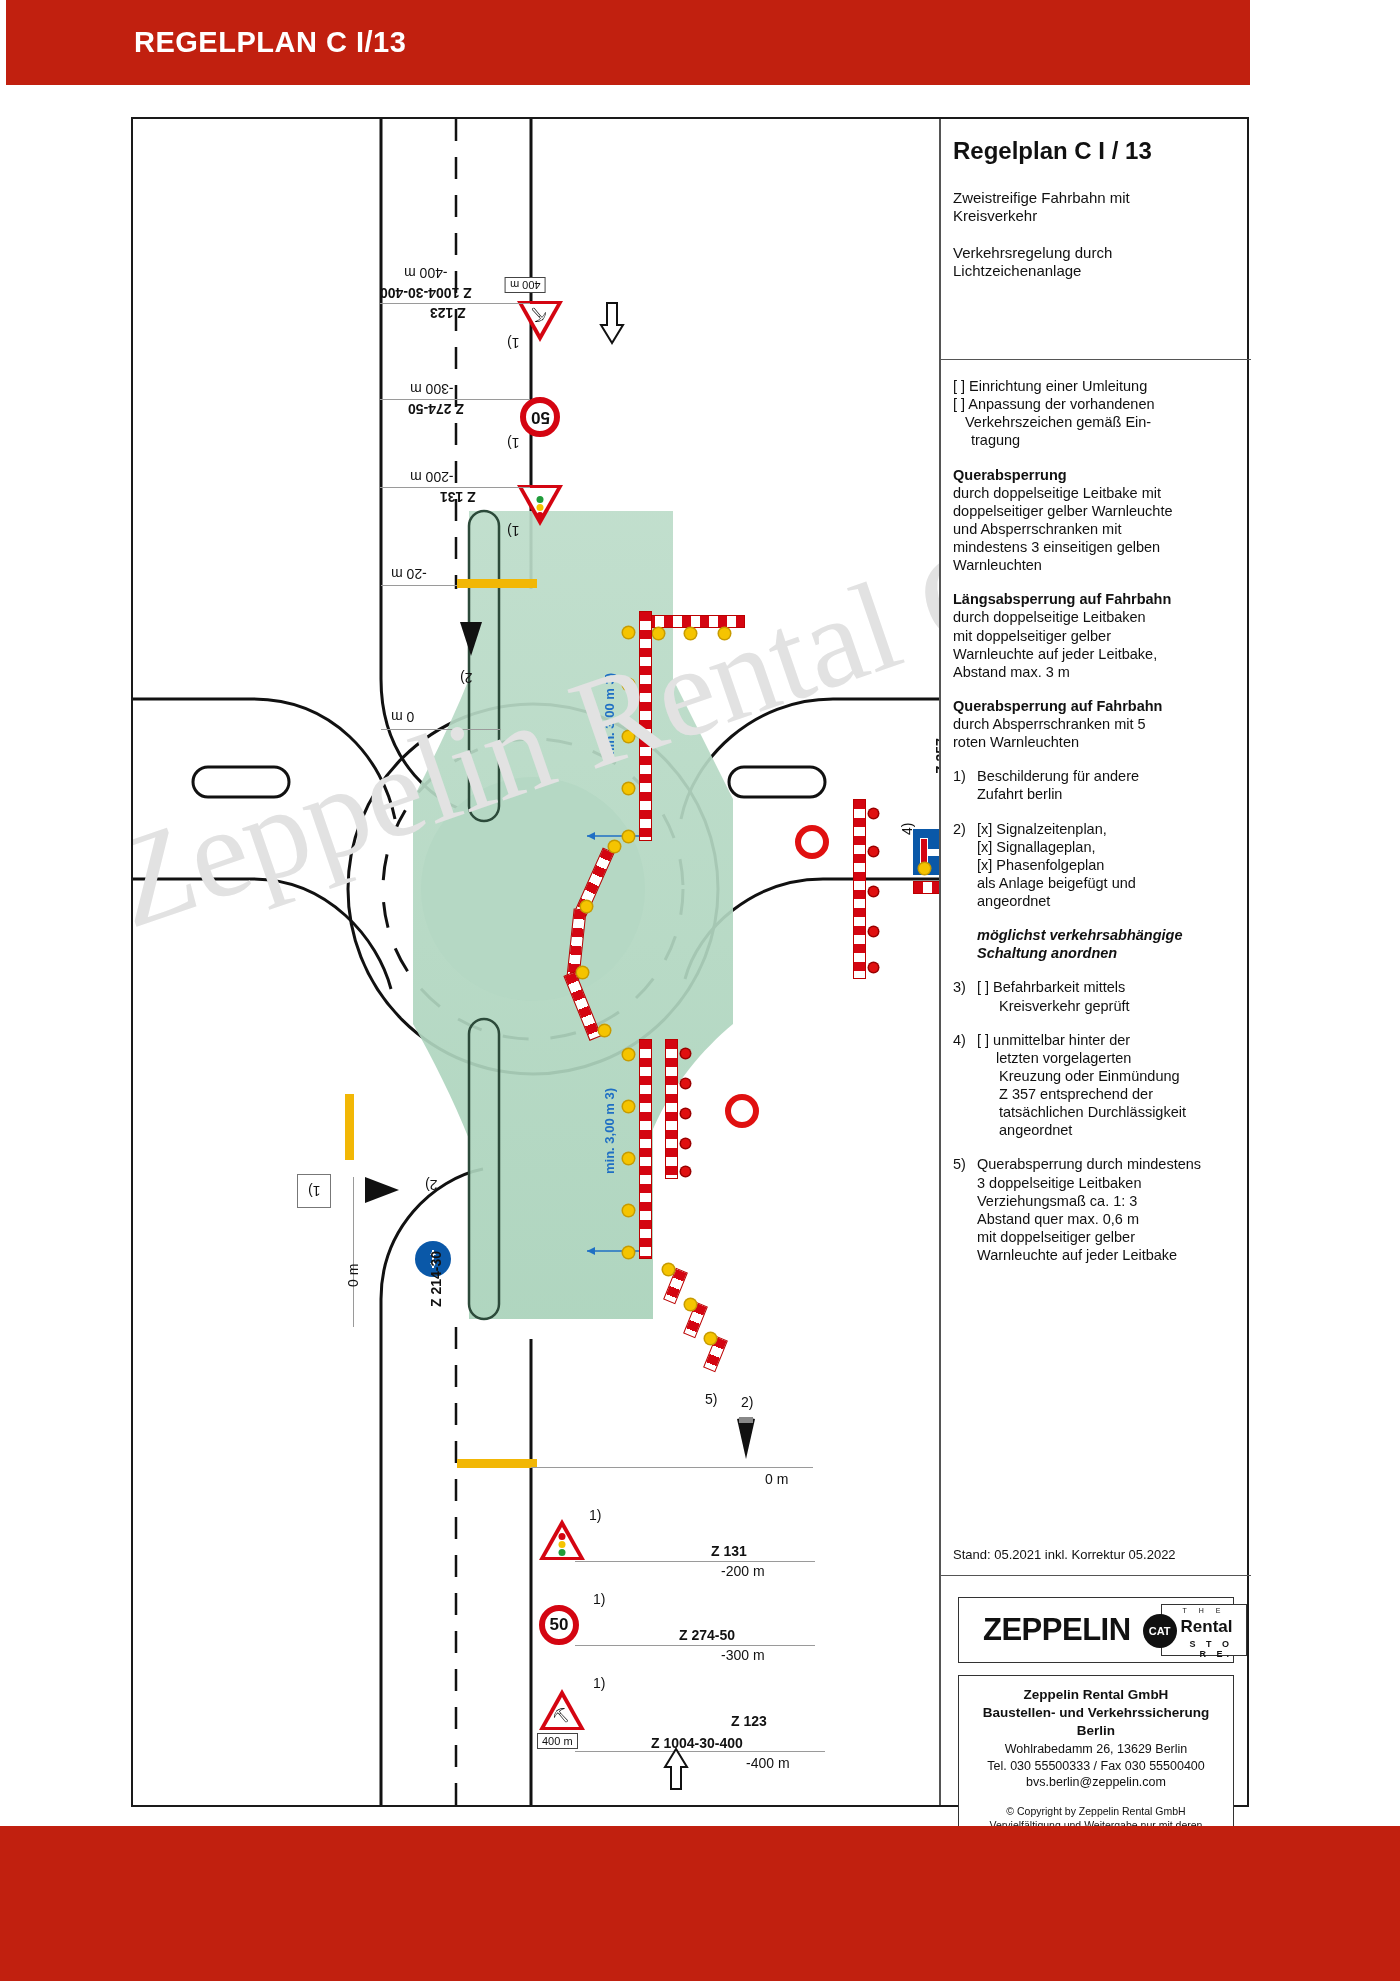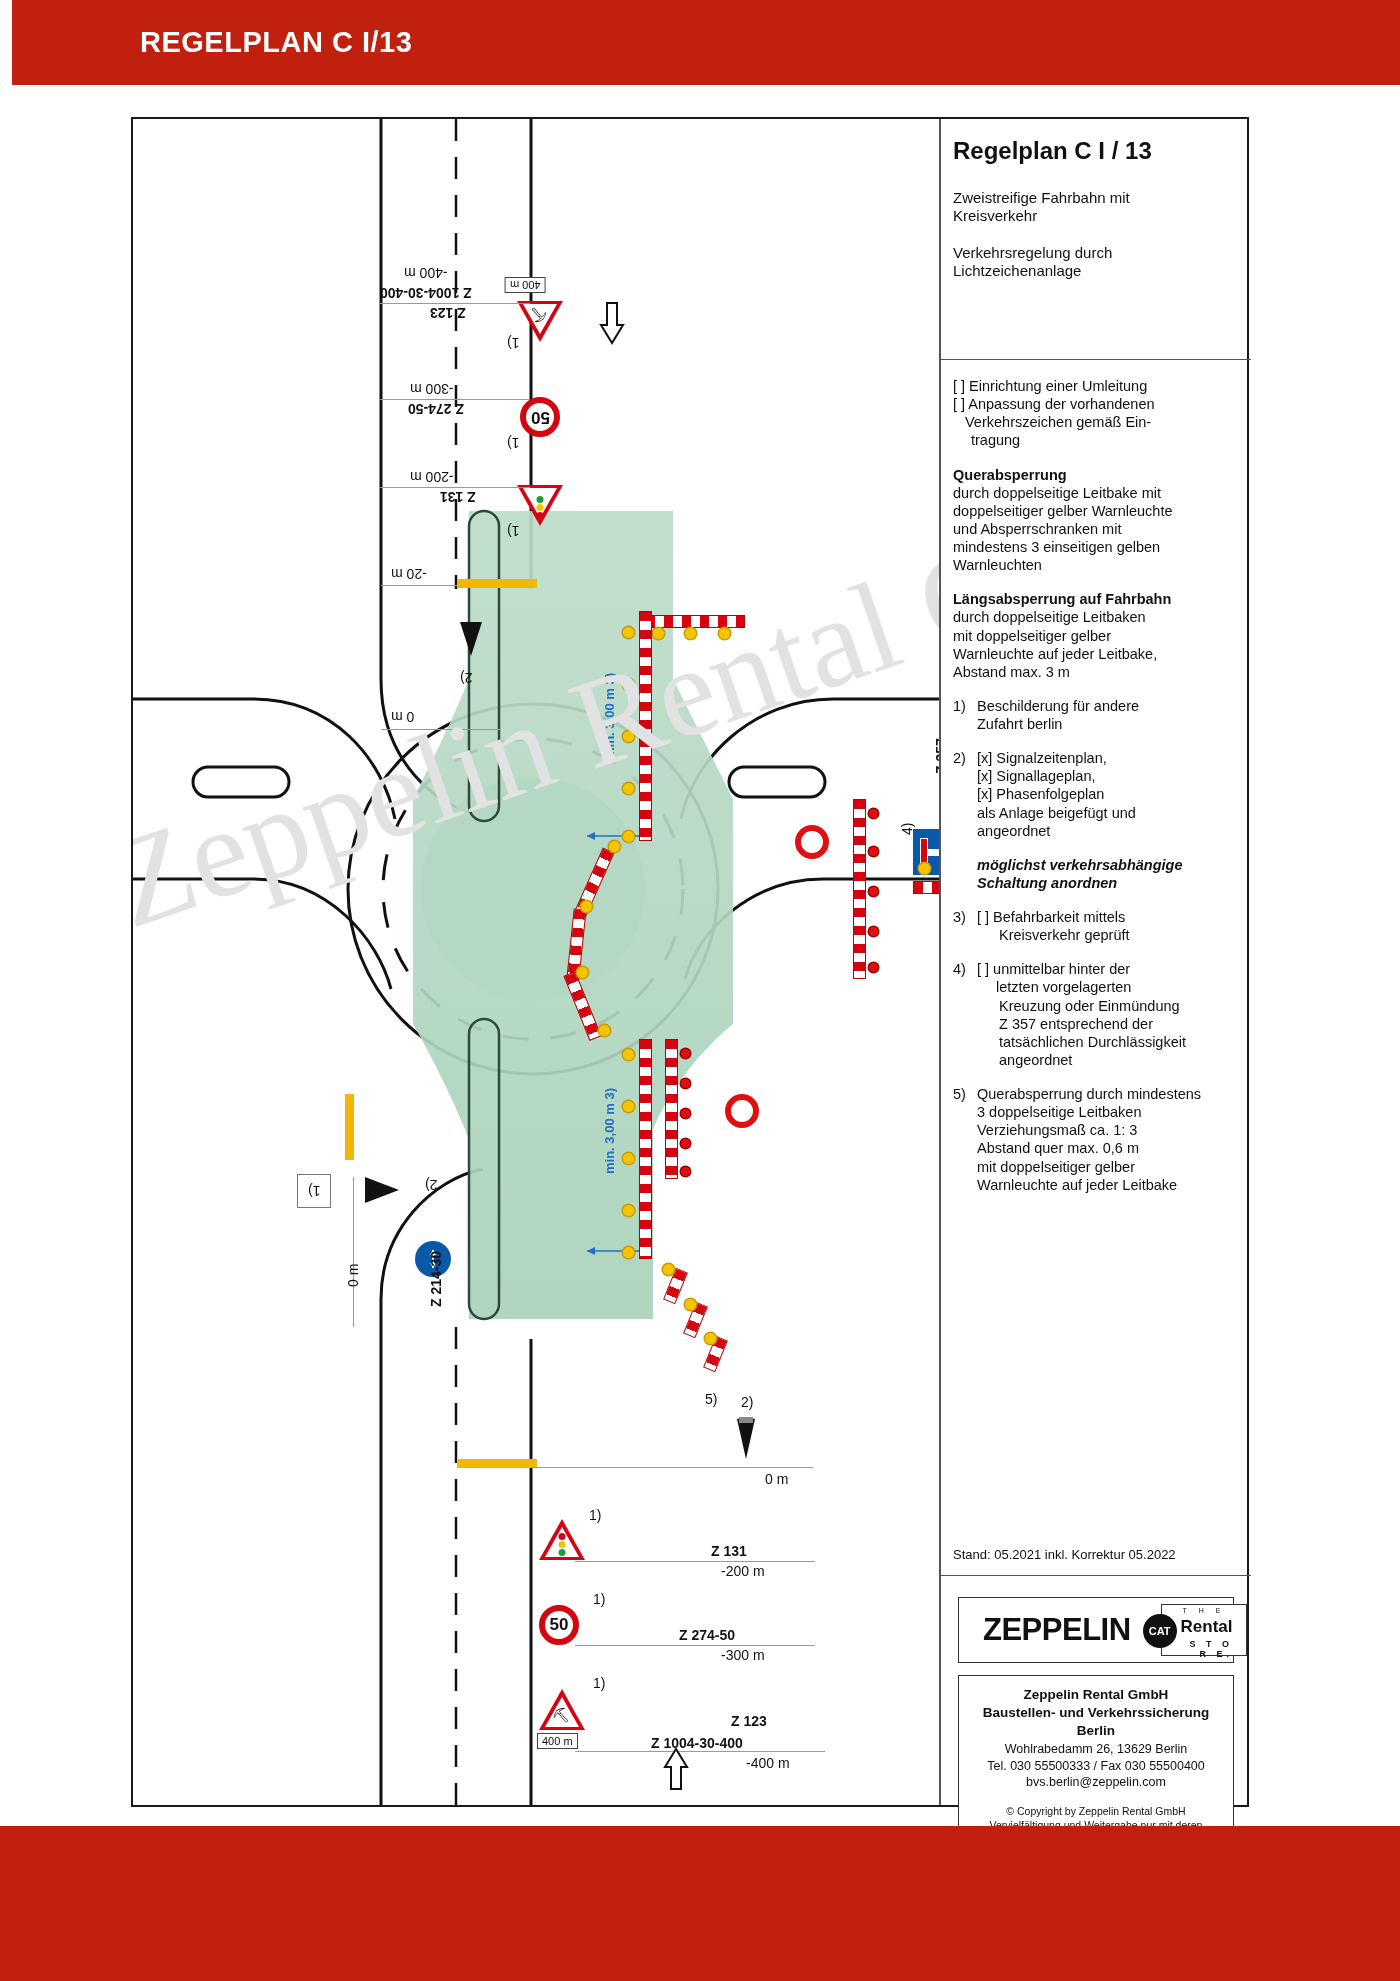--- a/index.html
+++ b/index.html
@@ -7,21 +7,21 @@
   html, body { margin:0; padding:0; }
   body {
     width:1400px; height:1981px; position:relative;
     background:#ffffff;
     font-family:"Liberation Sans", sans-serif;
     overflow:hidden;
   }
 
   
   .topbar {
-    position:absolute; left:12px; top:0; width:1388px; height:85px;
+    position:absolute; left:6px; top:0; width:1244px; height:85px;
     background:#c1200f;
   }
   .topbar-title {
     position:absolute; left:128px; top:26px;
     color:#ffffff; font-size:29px; font-weight:bold;
     letter-spacing:0.5px;
   }
   .bottombar {
     position:absolute; left:0; top:1826px; width:1400px; height:155px;
     background:#c1200f;
@@ -479,20 +479,25 @@
       </div>
 
       <div class="p-body" style="margin-top:16px;">
         <div style="font-weight:bold;">Längsabsperrung auf Fahrbahn</div>
         <div>durch doppelseitige Leitbaken</div>
         <div>mit doppelseitiger gelber</div>
         <div>Warnleuchte auf jeder Leitbake,</div>
         <div>Abstand max. 3 m</div>
       </div>
 
+      <div class="p-body" style="margin-top:16px;">
+        <div style="font-weight:bold;">Querabsperrung auf Fahrbahn</div>
+        <div>durch Absperrschranken mit 5</div>
+        <div>roten Warnleuchten</div>
+      </div>
 
       <div class="note" style="margin-top:16px;">
         <div class="num">1)</div>
         <div class="txt">
           <div>Beschilderung für andere</div>
           <div>Zufahrt berlin</div>
         </div>
       </div>
 
       <div class="note" style="margin-top:16px;">

